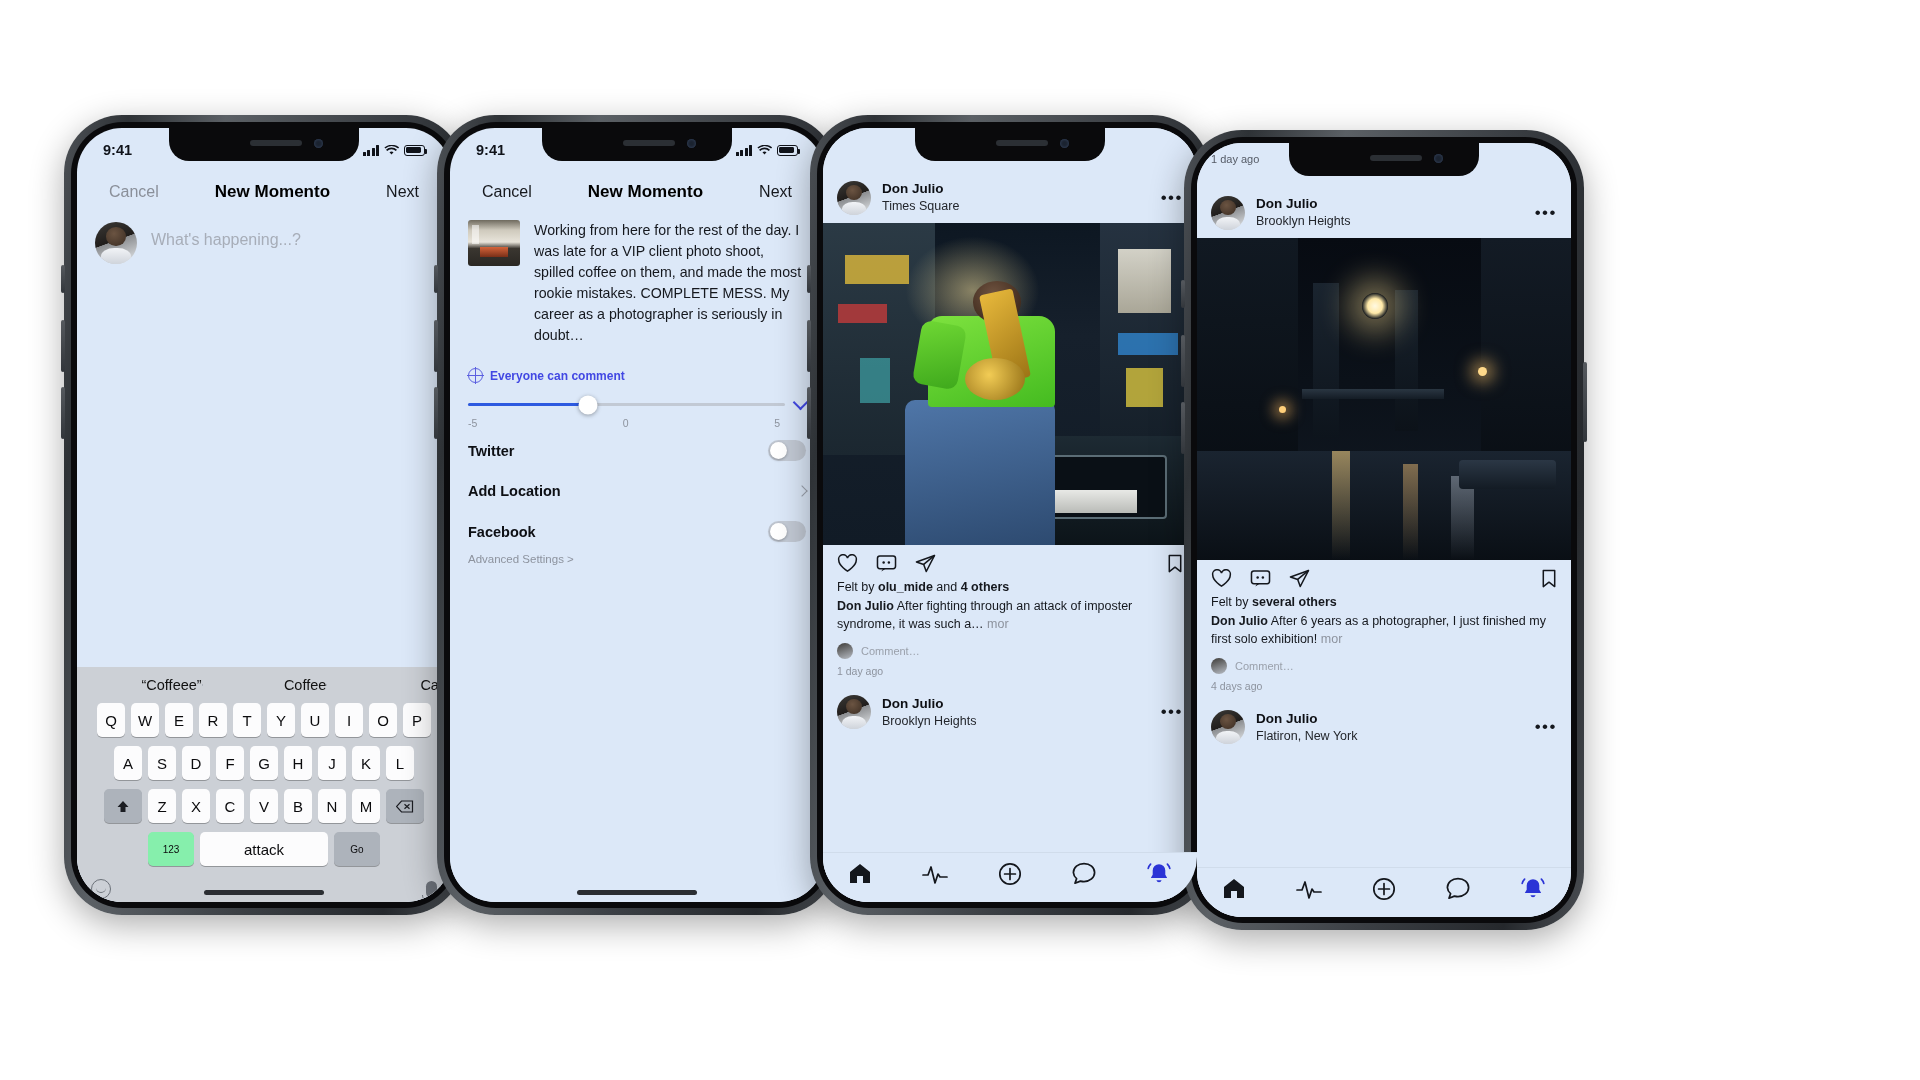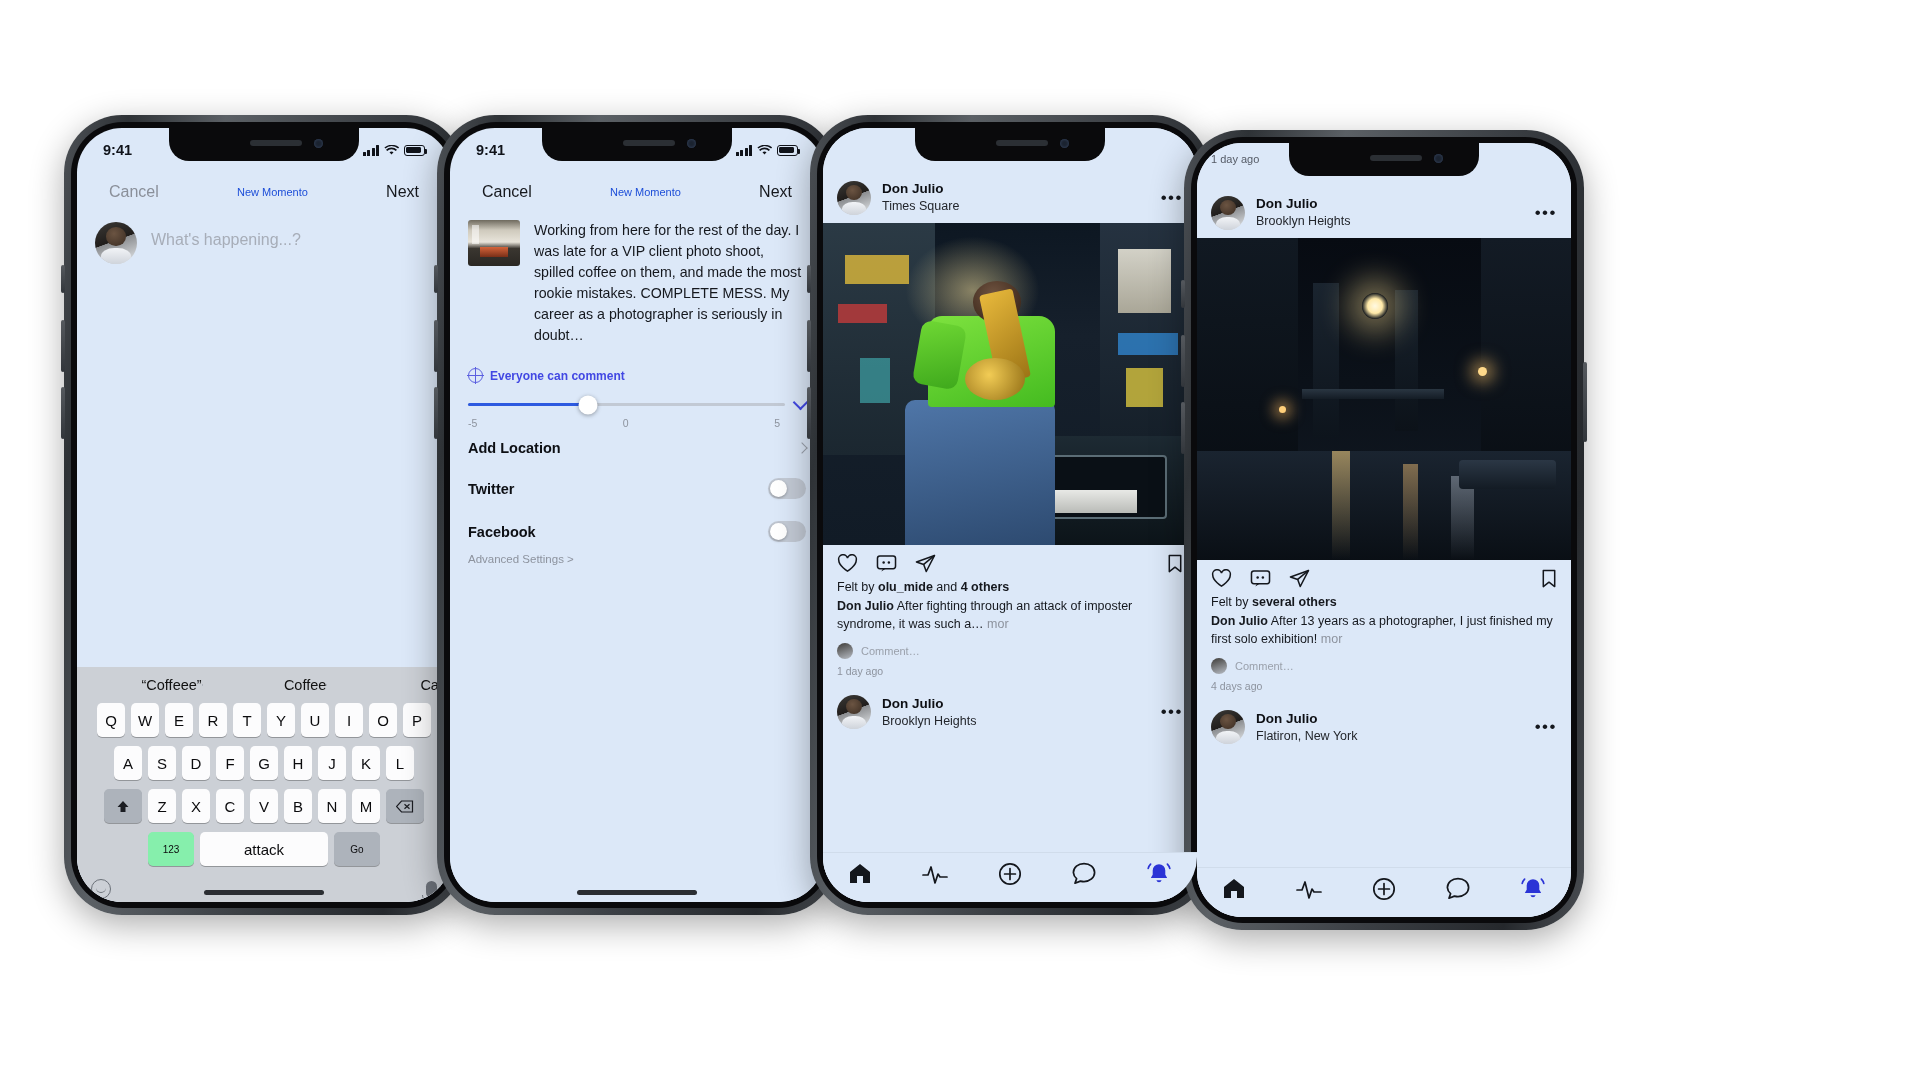--- a/index.html
+++ b/index.html
@@ -51,21 +51,21 @@
   .bars i:nth-child(3){height:8px} .bars i:nth-child(4){height:11px}
   .batt { width:21px; height:11px; border:1.4px solid #10131a; border-radius:3px; position:relative; }
   .batt::after{content:"";position:absolute;right:-3.4px;top:3px;width:2px;height:5px;background:#10131a;border-radius:0 1px 1px 0;}
   .batt i{position:absolute;left:1.4px;top:1.4px;bottom:1.4px;width:15px;background:#10131a;border-radius:1.4px;display:block;}
 
   
   .navbar { position:absolute; top:44px; left:0; right:0; height:40px; z-index:15;
     display:flex; align-items:center; justify-content:space-between; padding:0 32px; }
   .nav-side { font-size:16px; color:#8a8f99; }
   .nav-side.dark { color:#16181d; }
-  .nav-title { font-size:11px; font-weight:normal; color:#1d4ed8; }
+  .nav-title { font-size:17px; font-weight:bold; color:#000000; }
 
   
   .compose { position:absolute; top:84px; left:0; right:0; bottom:0; background:#dce8f8; }
   .compose-row { display:flex; gap:14px; padding:10px 18px 0 18px; }
   .avatar { width:42px; height:42px; border-radius:50%; flex:0 0 42px; overflow:hidden; position:relative;
     background:linear-gradient(160deg,#3c3a37 0%,#201d1b 45%,#8b8d90 46%,#e9ecef 100%); }
   .avatar::before{content:"";position:absolute;left:27%;top:12%;width:46%;height:44%;border-radius:50%;
     background:radial-gradient(circle at 40% 35%,#6b5442,#3a2c22);}
   .avatar::after{content:"";position:absolute;left:14%;bottom:-6%;width:72%;height:44%;border-radius:44% 44% 0 0;
     background:linear-gradient(180deg,#f2f4f7,#c9ced6);}
@@ -406,31 +406,31 @@
             <span class="chev-d"></span>
           </div>
           <div class="ticks">
             <span>-5</span>
             <span>0</span>
             <span>5</span>
           </div>
         </div>
 
         <div class="row">
-          <span class="lbl">Add Location</span>
-          <span class="rgt">
-            <span class="chev-r"></span>
-          </span>
-        </div>
-        <div class="row">
           <span class="lbl">Twitter</span>
           <span class="rgt">
             <span class="tog">
                 <i></i>
               </span>
+          </span>
+        </div>
+        <div class="row">
+          <span class="lbl">Add Location</span>
+          <span class="rgt">
+            <span class="chev-r"></span>
           </span>
         </div>
         <div class="row">
           <span class="lbl">Facebook</span>
           <span class="rgt">
             <span class="tog">
                 <i></i>
               </span>
           </span>
         </div>
@@ -599,21 +599,21 @@
             <path d="M20.5 1.5L9.1 11" fill="none" stroke="#14171d" stroke-width="1.6"></path>
             </svg>
           <svg class="sp" width="16" height="19" viewBox="0 0 16 20">
             <path d="M2 1.5h12v17l-6-4.6-6 4.6z" fill="none" stroke="#14171d" stroke-width="1.6" stroke-linejoin="round"></path>
             </svg>
         </div>
         <div class="felt">
           <span>Felt by </span><b>several others</b>
         </div>
         <div class="cap">
-          <b>Don Julio</b><span> After 13 years as a photographer, I just finished my first solo exhibition!</span> <span class="mor">mor</span>
+          <b>Don Julio</b><span> After 6 years as a photographer, I just finished my first solo exhibition!</span> <span class="mor">mor</span>
         </div>
         <div class="cmt">
           <span class="ca"></span>
           <span class="ct">Comment…</span>
         </div>
         <div class="tstamp">4 days ago</div>
 
         <div class="post-head">
           <div class="ph-av"></div>
           <div>

